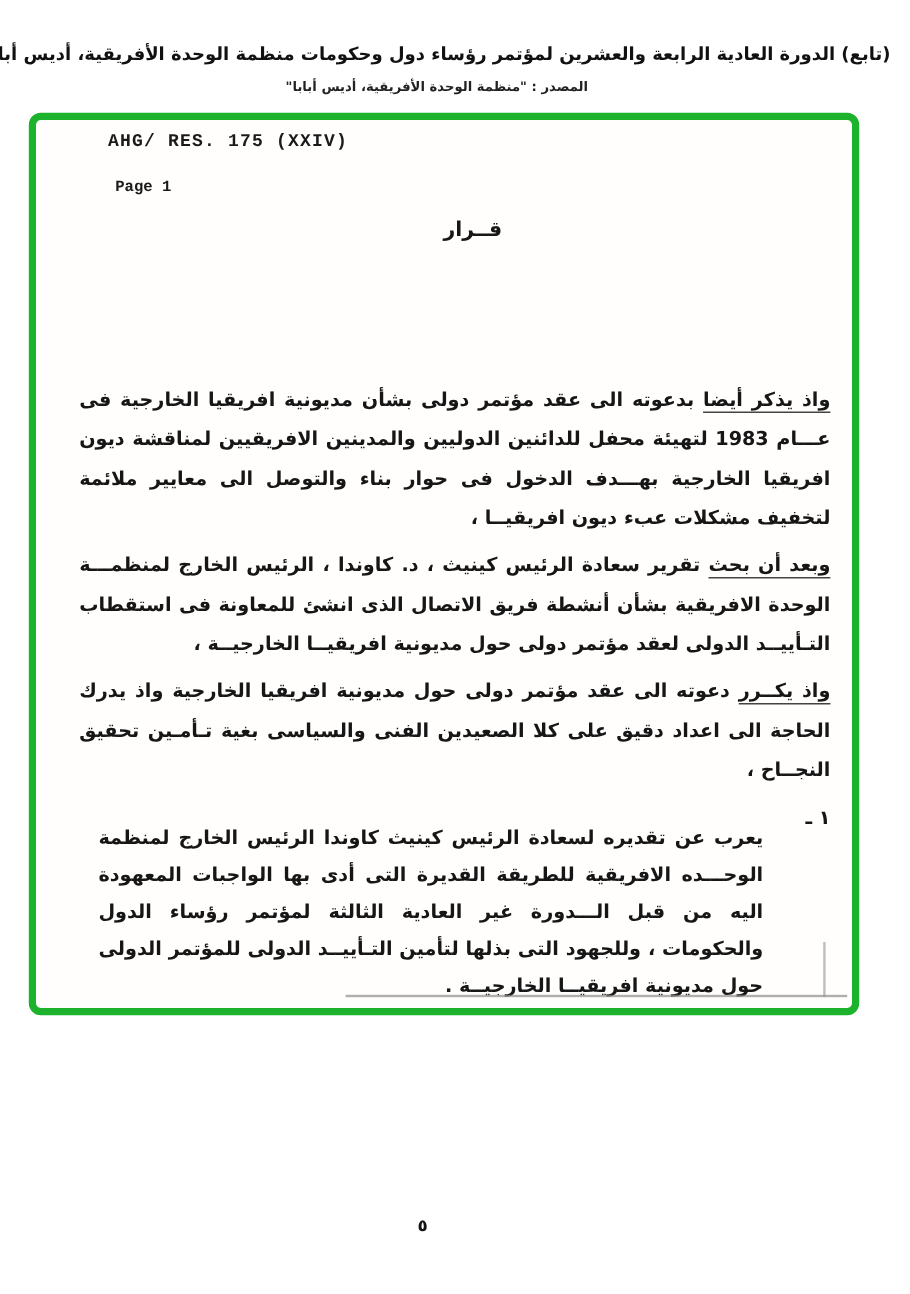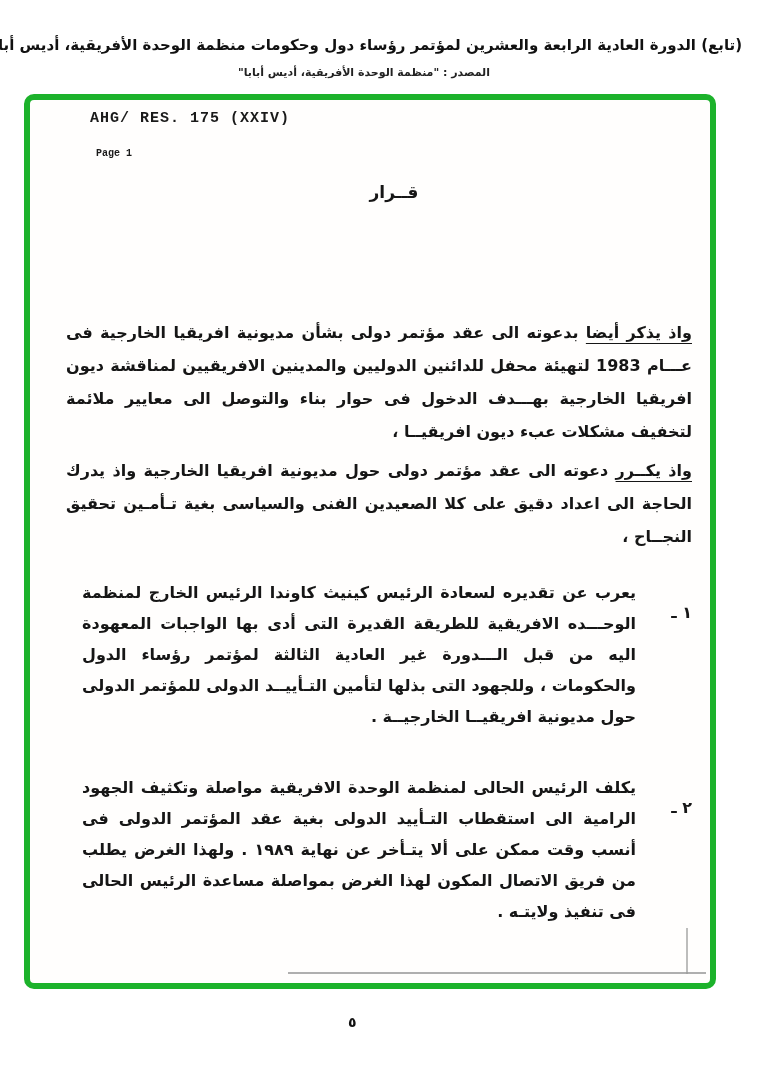--- a/index.html
+++ b/index.html
@@ -11,48 +11,48 @@
   .hdr1{
     position:absolute;top:36px;left:10px;right:16px;direction:rtl;
     text-align:right;font-size:15px;font-weight:bold;white-space:nowrap;
     color:#111;
   }
   .hdr2{
     position:absolute;top:66px;left:0;right:30px;direction:rtl;
     text-align:center;font-size:11px;font-weight:bold;color:#222;
   }
   .docbox{
-    position:absolute;left:24px;top:94px;width:692px;height:895px;
+    position:absolute;left:24px;top:94px;width:692px;height:752px;
     box-sizing:border-box;border:6px solid var(--green);border-radius:10px;
     background:#fffefd;overflow:hidden;
   }
   .ref{
     position:absolute;left:60px;top:10px;
     font-family:"Liberation Mono","DejaVu Sans Mono",monospace;
     font-size:15px;font-weight:bold;letter-spacing:1px;color:#1a1a1a;
   }
   .pg{
     position:absolute;left:66px;top:48px;
     font-family:"Liberation Mono","DejaVu Sans Mono",monospace;
-    font-size:10px;font-weight:bold;color:#1a1a1a;
+    font-size:13px;font-weight:bold;color:#1a1a1a;
   }
   .titleblock{position:absolute;top:82px;left:0;right:0;text-align:center;direction:rtl;padding-left:48px;}
   .title{font-size:17px;font-weight:bold;margin-bottom:9px;}
   .subtitle{font-size:16px;font-weight:bold;}
   .dash{font-size:16px;font-weight:bold;margin-top:14px;}
   .content{
     position:absolute;top:216px;left:36px;right:18px;direction:rtl;
     text-align:justify;font-size:16px;font-weight:bold;line-height:33px;
     color:var(--ink);
   }
   .para{margin:0 0 6px 0;}
   .indent{text-indent:58px;}
   .lead{text-decoration:underline;text-underline-offset:5px;text-decoration-thickness:1px;}
   .item{display:flex;gap:12px;margin-top:8px;}
-  .num{flex:0 0 28px;line-height:31px;margin-top:36px;}
+  .num{flex:0 0 28px;line-height:31px;}
   .itext{margin:16px;flex:1;line-height:31px;}
   .pagenum{position:absolute;left:348px;top:1014px;font-size:14px;font-weight:bold;color:#111;}
   .scan-line-h{position:absolute;bottom:9px;left:258px;right:4px;height:2px;background:#8d8d8d;opacity:.7;}
   .scan-line-v{position:absolute;right:22px;bottom:9px;width:2px;height:46px;background:#9a9a9a;opacity:.65;}
 </style>
 </head>
 <body>
 
 <div class="hdr1">(تابع)  الدورة العادية الرابعة والعشرين لمؤتمر رؤساء دول وحكومات منظمة الوحدة الأفريقية، أديس أبابا، ٢٦-٢٨ مايو ١٩٨٨</div>
 <div class="hdr2">المصدر :  "منظمة الوحدة الأفريقية، أديس أبابا"</div>
@@ -60,20 +60,21 @@
 <div class="docbox">
   <div class="ref">AHG/ RES. 175 (XXIV)</div>
   <div class="pg">Page 1</div>
 
   <div class="titleblock">
     <div class="title">قــرار</div>
   </div>
 
   <div class="content" dir="rtl" lang="ar">
     <p class="para"><span class="lead">واذ يذكر أيضا</span> <span>بدعوته الى عقد مؤتمر دولى بشأن مديونية افريقيا الخارجية فى عـــام 1983 لتهيئة محفل للدائنين الدوليين والمدينين الافريقيين لمناقشة ديون افريقيا الخارجية بهـــدف الدخول فى حوار بناء والتوصل الى معايير ملائمة لتخفيف مشكلات عبء ديون افريقيــا ،</span></p>
+    <p class="para"><span class="lead">وبعد أن بحث</span> <span>تقرير سعادة الرئيس كينيث ، د. كاوندا ، الرئيس الخارج لمنظمـــة الوحدة الافريقية بشأن أنشطة فريق الاتصال الذى انشئ للمعاونة فى استقطاب التـأييــد الدولى لعقد مؤتمر دولى حول مديونية افريقيــا الخارجيــة ،</span></p>
     <p class="para"><span class="lead">واذ يكــرر</span> <span>دعوته الى عقد مؤتمر دولى حول مديونية افريقيا الخارجية واذ يدرك الحاجة الى اعداد دقيق على كلا الصعيدين الفنى والسياسى بغية تـأمـين تحقيق النجــاح ،</span></p>
 
     <div class="item">
       <span class="num">١ ـ</span>
       <p class="itext">يعرب عن تقديره لسعادة الرئيس كينيث كاوندا الرئيس الخارج لمنظمة الوحـــده الافريقية للطريقة القديرة التى أدى بها الواجبات المعهودة اليه من قبل الـــدورة غير العادية الثالثة لمؤتمر رؤساء الدول والحكومات ، وللجهود التى بذلها لتأمين التـأييــد الدولى للمؤتمر الدولى حول مديونية افريقيــا الخارجيــة .</p>
     </div>
     <div class="item">
       <span class="num">٢ ـ</span>
       <p class="itext">يكلف الرئيس الحالى لمنظمة الوحدة الافريقية مواصلة وتكثيف الجهود الرامية الى استقطاب التـأييد الدولى بغية عقد المؤتمر الدولى فى أنسب وقت ممكن على ألا يتـأخر عن نهاية ١٩٨٩ . ولهذا الغرض يطلب من فريق الاتصال المكون لهذا الغرض بمواصلة مساعدة الرئيس الحالى فى تنفيذ ولايتـه .</p>
     </div>

